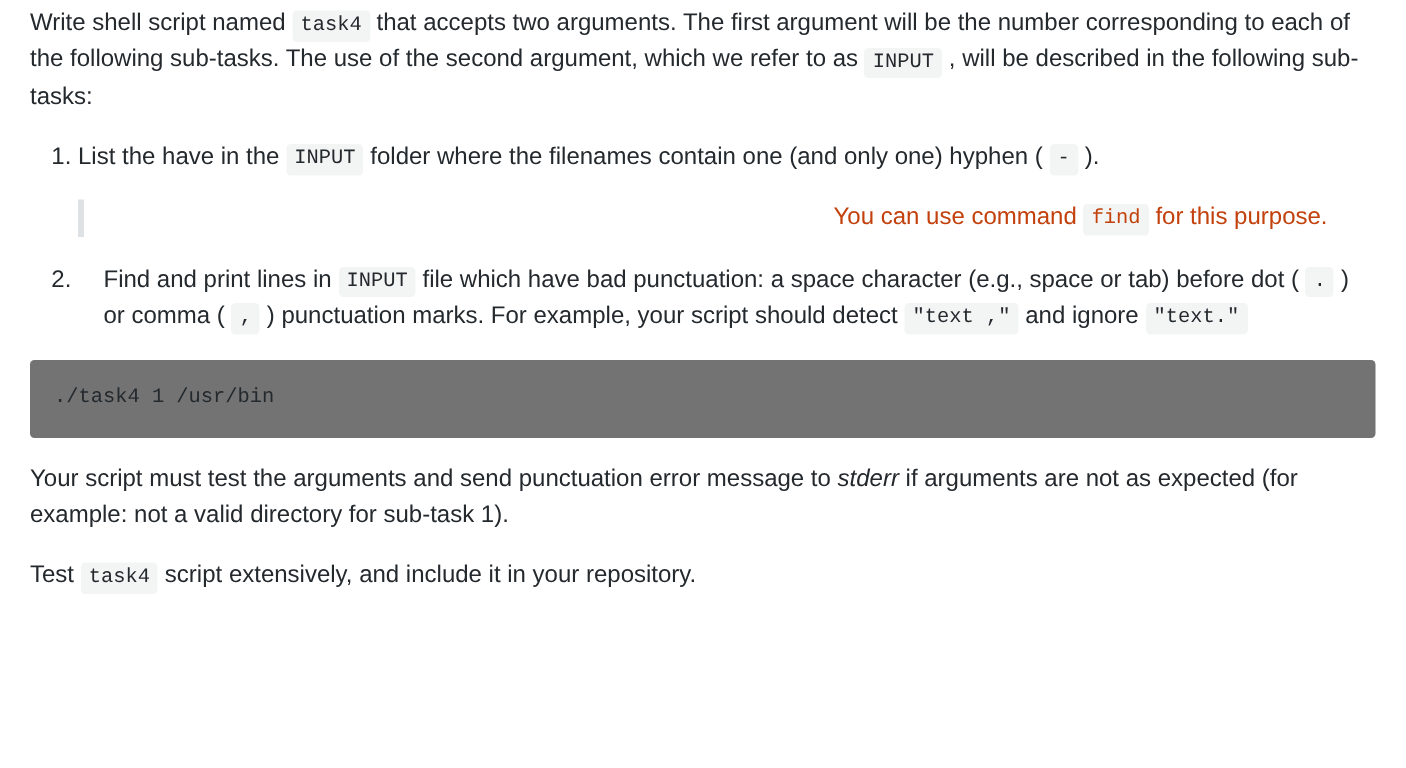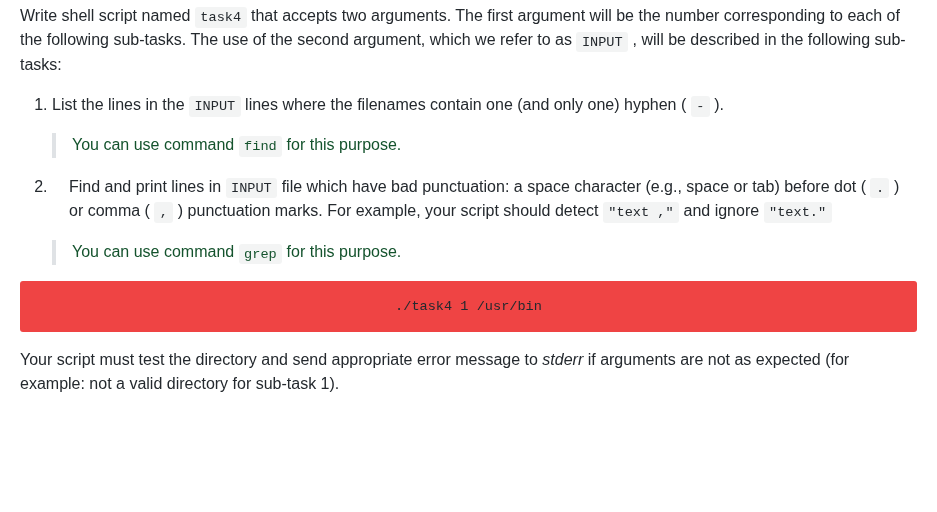--- a/index.html
+++ b/index.html
@@ -30,68 +30,65 @@
   }
   ol > li {
     margin-bottom: 4px;
   }
   .hint {
     border-left: 0.25em solid #dfe2e5;
     color: #6a737d;
     padding: 0 1em;
     margin: 0 0 16px 0;
   }
-  .hint p { margin: 0; color: #14532d; }
+  .hint p { margin: 16px; color: #c2410c; text-align: right; }
   pre.codeblock {
-    background-color: #ef4444;
+    background-color: #737373;
     border-radius: 3px;
     font-family: SFMono-Regular, Consolas, "Liberation Mono", Menlo, monospace;
     font-size: 85%;
     line-height: 1.45;
     padding: 16px;
     overflow: auto;
     margin: 0 0 16px 0;
     white-space: pre;
-    text-align: center;
   }
   em { }
   .task-item { margin-bottom: 16px; }
 </style>
 </head>
 <body>
 <div class="page">
 
 <p>
   <span>Write shell script named </span><code class="inline">task4</code><span> that accepts two arguments. The first argument will be the number corresponding to each of the following sub-tasks. The use of the second argument, which we refer to as </span><code class="inline">INPUT</code><span> , will be described in the following sub-tasks:</span>
 </p>
 
 <ol>
   <li class="task-item">
     <p style="margin:0;">
-      <span>List the lines in the </span><code class="inline">INPUT</code><span> lines where the filenames contain one (and only one) hyphen ( </span><code class="inline">-</code><span> ).</span>
+      <span>List the have in the </span><code class="inline">INPUT</code><span> folder where the filenames contain one (and only one) hyphen ( </span><code class="inline">-</code><span> ).</span>
     </p>
   </li>
   <div class="hint">
     <p>
       <span>You can use command </span><code class="inline">find</code><span> for this purpose.</span>
     </p>
   </div>
   <li class="task-item">
     <p style="margin:17px;">
       <span>Find and print lines in </span><code class="inline">INPUT</code><span> file which have bad punctuation: a space character (e.g., space or tab) before dot ( </span><code class="inline">.</code><span> ) or comma ( </span><code class="inline">,</code><span> ) punctuation marks. For example, your script should detect </span><code class="inline">"text ,"</code><span> and ignore </span><code class="inline">"text."</code>
     </p>
   </li>
-  <div class="hint">
-    <p>
-      <span>You can use command </span><code class="inline">grep</code><span> for this purpose.</span>
-    </p>
-  </div>
 </ol>
 
 
 <pre class="codeblock">./task4 1 /usr/bin</pre>
 
 <p>
-  <span>Your script must test the directory and send appropriate error message to </span><em>stderr</em><span> if arguments are not as expected (for example: not a valid directory for sub-task 1).</span>
+  <span>Your script must test the arguments and send punctuation error message to </span><em>stderr</em><span> if arguments are not as expected (for example: not a valid directory for sub-task 1).</span>
 </p>
 
+<p>
+  <span>Test </span><code class="inline">task4</code><span> script extensively, and include it in your repository.</span>
+</p>
 
 </div>
 
 </body></html>

